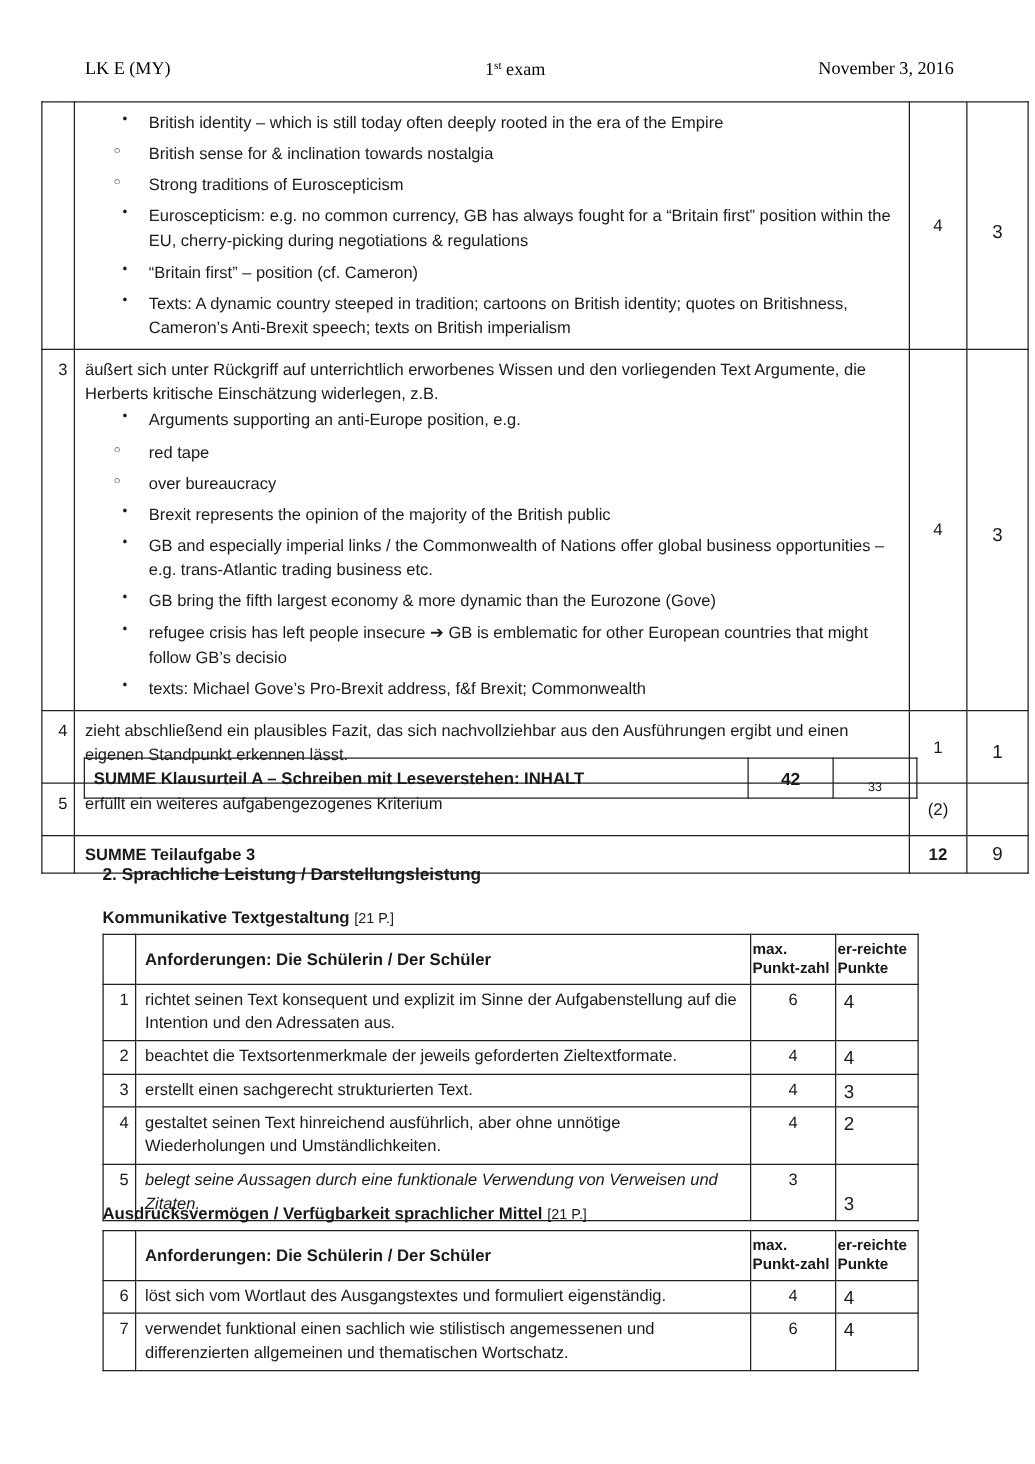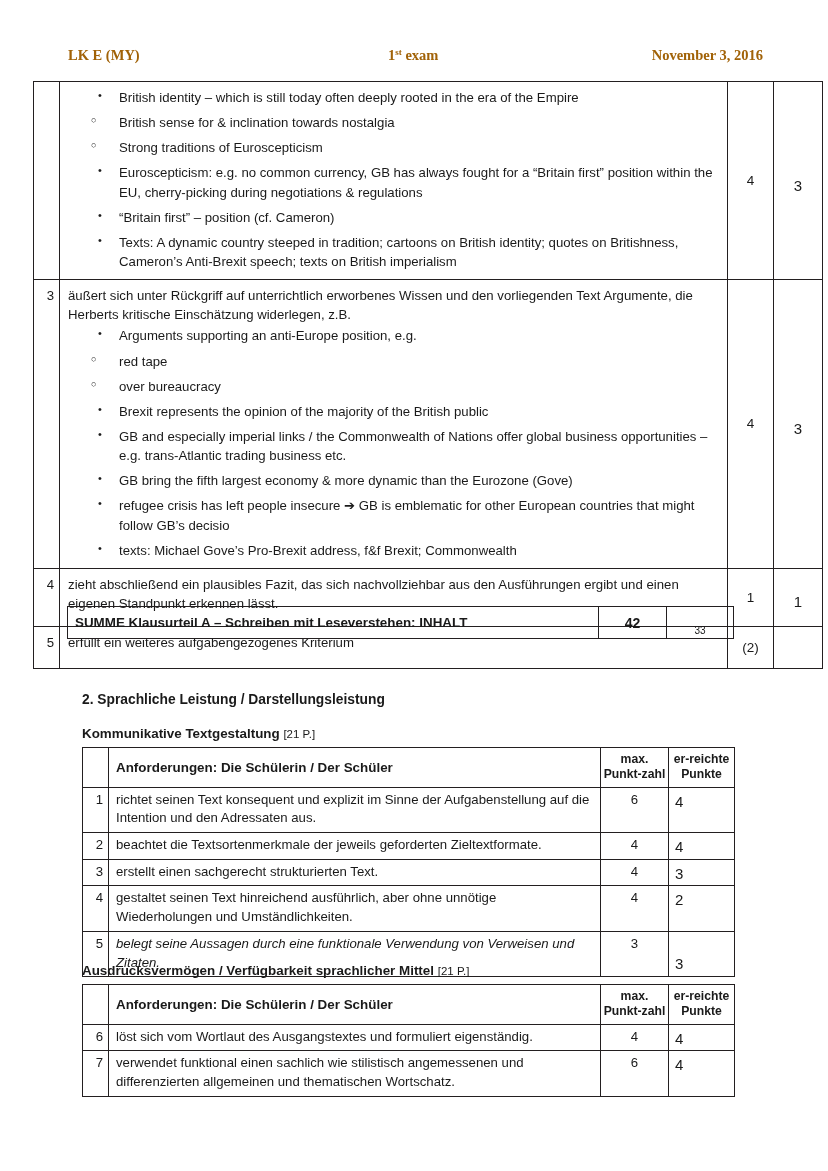--- a/index.html
+++ b/index.html
@@ -17,23 +17,23 @@
   }
 
   
   .page-header {
     position: absolute;
     left: 33px;
     top: 45px;
     width: 762px;
     height: 24px;
     font-family: "Liberation Serif", serif;
-    font-weight: bold;
+    font-weight: normal;
     font-size: 14.5px;
-    color: #a16207;
+    color: #000000;
   }
   .hdr-left   { position: absolute; left: 35px;  top: 2px; }
   .hdr-center { position: absolute; left: 355px; top: 2px; }
   .hdr-right  { position: absolute; right: 32px; top: 2px; }
   .hdr-center sup { font-size: 9px; vertical-align: 5px; }
 
   
   .main-table {
     position: absolute;
     left: 33px;
@@ -176,21 +176,21 @@
     line-height: 1.42;
     vertical-align: top;
   }
   .sub-table .s-num  { width: 26px; text-align: right; padding: 3px 5px 0 0; }
   .sub-table .s-body { padding: 3px 6px 4px 7px; }
   .sub-table .s-max  { width: 68px; text-align: center; padding-top: 3px; }
   .sub-table .s-got  { width: 66px; padding: 3px 0 0 6px; font-size: 15px; }
 
   .sub-table thead td {
     font-weight: bold;
-    text-align: center;
+    text-align: left;
     vertical-align: middle;
   }
   .sub-table thead td.h-body {
     text-align: left;
     padding-left: 7px;
     font-size: 13.4px;
   }
   .sub-table thead td.h-col {
     font-size: 12.2px;
     line-height: 1.25;
@@ -256,20 +256,26 @@
         <td class="max">1</td>
         <td class="got">1</td>
       </tr>
       <tr>
         <td class="num">5</td>
         <td class="body" style="height: 28px;">
           <div class="intro-line">erfüllt ein weiteres aufgabengezogenes Kriterium</div>
         </td>
         <td class="max">(2)</td>
         <td class="got"></td>
+      </tr>
+      <tr>
+        <td></td>
+        <td class="summe">SUMME Teilaufgabe 3</td>
+        <td class="max bold">12</td>
+        <td class="got" style="padding-top: 0px;">9</td>
       </tr>
     </tbody>
 </table>
 
 <table class="total-box">
   <tbody>
     <tr>
       <td class="label">SUMME Klausurteil A – Schreiben mit Leseverstehen: INHALT</td>
       <td class="tmax">42</td>
       <td class="tgot">33</td>

